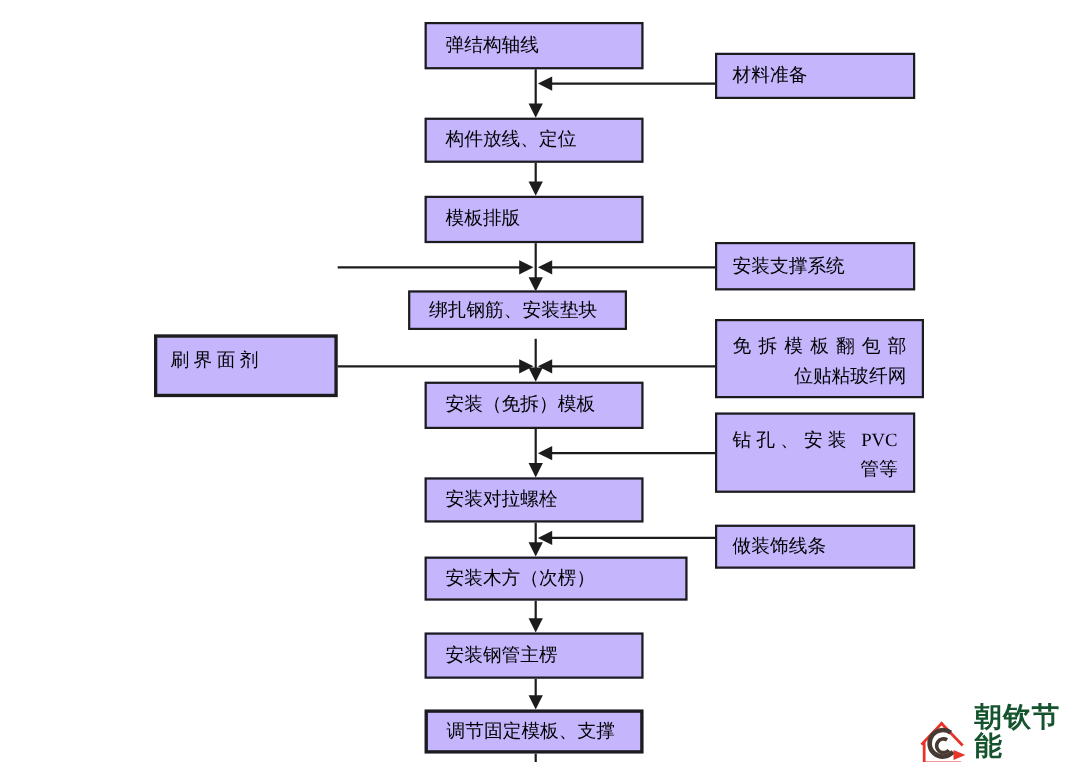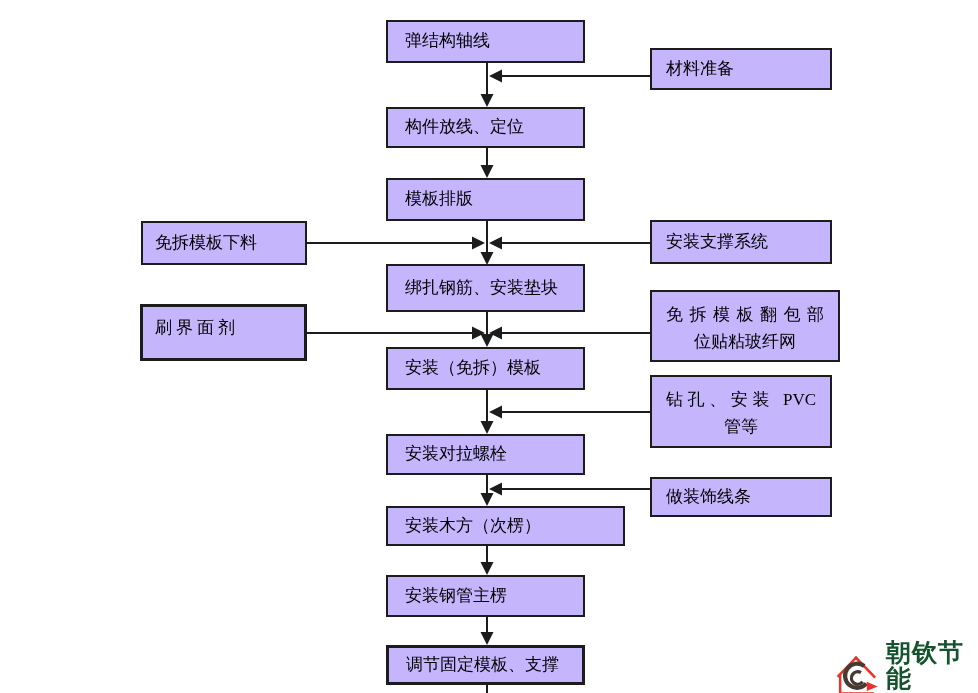--- a/index.html
+++ b/index.html
@@ -36,21 +36,21 @@
   .node.top-text{align-items:flex-start;padding-top:11px;letter-spacing:4px;}
   .node.two-line{
     flex-direction:column;
     align-items:stretch;
     justify-content:flex-start;
     padding:9px 14px 9px 14px;
     line-height:27px;
     white-space:normal;
   }
   .jline{display:block;text-align:justify;text-align-last:justify;}
-  .nline{display:block;text-align:center;}
+  .nline{display:block;text-align:right;}
   .logo{
     position:absolute;
     left:836px;top:639px;
     display:flex;
     align-items:center;
   }
   .logo-text{margin-left:5px;}
   .logo-cn{
     font-family:"Liberation Sans","DejaVu Sans",sans-serif;
     font-size:25px;
@@ -118,42 +118,39 @@
 
   <div class="node" style="left:386px;top:20px;width:199px;height:43px">
     <span>弹结构轴线</span>
   </div>
   <div class="node" style="left:386px;top:107px;width:199px;height:41px">
     <span>构件放线、定位</span>
   </div>
   <div class="node" style="left:386px;top:178px;width:199px;height:43px">
     <span>模板排版</span>
   </div>
-  <div class="node" style="left:386px;top:264px;width:199px;height:48px">
+  <div class="node" style="left:371px;top:264px;width:199px;height:36px">
     <span>绑扎钢筋、安装垫块</span>
   </div>
   <div class="node" style="left:386px;top:347px;width:199px;height:43px">
     <span>安装（免拆）模板</span>
   </div>
   <div class="node" style="left:386px;top:434px;width:199px;height:41px">
     <span>安装对拉螺栓</span>
   </div>
   <div class="node" style="left:386px;top:506px;width:239px;height:40px">
     <span>安装木方（次楞）</span>
   </div>
   <div class="node" style="left:386px;top:575px;width:199px;height:42px">
     <span>安装钢管主楞</span>
   </div>
   <div class="node thick" style="left:386px;top:645px;width:199px;height:40px">
     <span>调节固定模板、支撑</span>
   </div>
 
-  <div class="node left-col" style="left:141px;top:221px;width:166px;height:44px">
-    <span>免拆模板下料</span>
-  </div>
   <div class="node left-col thick top-text" style="left:140px;top:304px;width:167px;height:57px">
     <span>刷界面剂</span>
   </div>
 
   <div class="node right-col" style="left:650px;top:48px;width:182px;height:42px">
     <span>材料准备</span>
   </div>
   <div class="node right-col" style="left:650px;top:220px;width:182px;height:44px">
     <span>安装支撑系统</span>
   </div>

